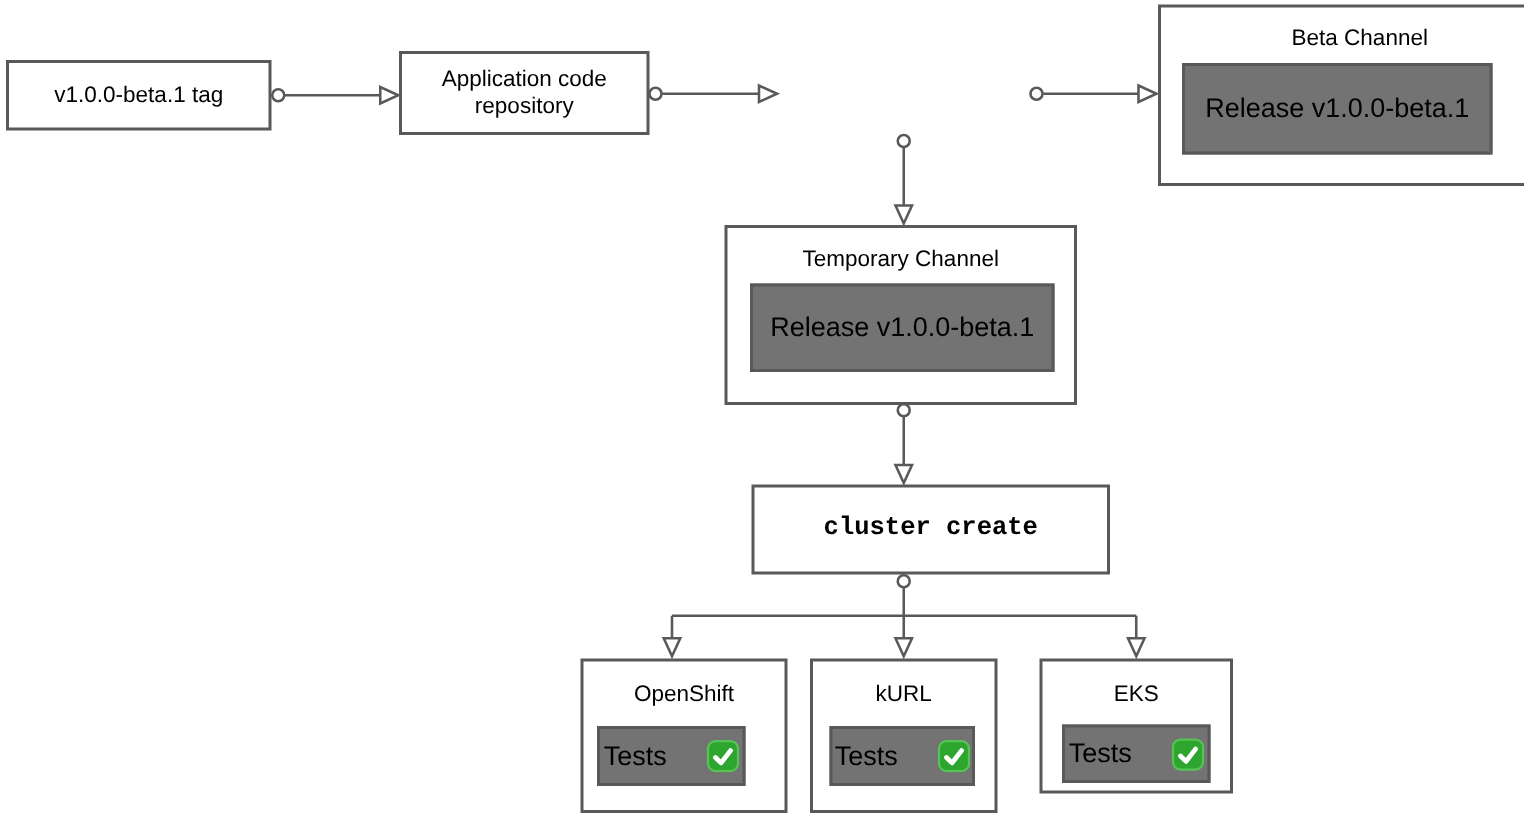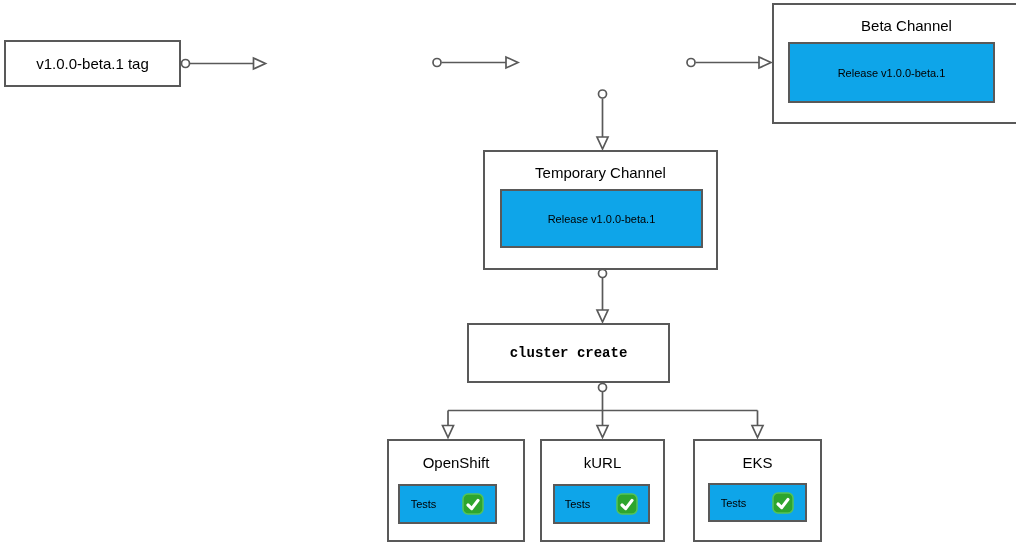--- a/index.html
+++ b/index.html
@@ -24,43 +24,43 @@
     text-align:center;font-size:15px;line-height:1.2;
   }
   .container{
     position:absolute;box-sizing:border-box;background:#fff;
     border:2px solid var(--color-stroke);font-size:15px;
   }
   .container .title{
     position:absolute;left:0;right:0;text-align:center;
   }
   .inner{
-    position:absolute;box-sizing:border-box;background:#0ea5e9;
+    position:absolute;box-sizing:border-box;background:#737373;
     border:2px solid var(--color-stroke);
     display:flex;align-items:center;justify-content:center;
-    text-align:center;font-size:11px;
+    text-align:center;font-size:18px;
   }
   
   .n-tag{left:4px;top:40px;width:177px;height:47px;align-items:center;}
   .n-repo{left:266px;top:34px;width:167px;height:56px;}
   .n-repo span{display:inline-block;max-width:145px;}
   .n-ci{left:519px;top:34px;width:168px;height:56px;}
   .n-ci span{display:inline-block;max-width:110px;}
   .c-beta{left:772px;top:3px;width:269px;height:121px;}
   .c-beta .title{top:12px;}
   .c-beta .inner{left:14px;top:37px;width:207px;height:61px;}
   .c-temp{left:483px;top:150px;width:235px;height:120px;padding-left:39px;}
   .c-temp .title{top:12px;}
   .c-temp .inner{left:15px;top:37px;width:203px;height:59px;}
-  .n-cluster{left:467px;top:323px;width:203px;height:60px;
+  .n-cluster{left:501px;top:323px;width:239px;height:60px;
     font-family:"Liberation Mono","DejaVu Sans Mono",monospace;
-    font-weight:bold;font-size:14px;}
+    font-weight:bold;font-size:17px;}
   .c-os{left:387px;top:439px;width:138px;height:103px;}
   .c-kurl{left:540px;top:439px;width:125px;height:103px;}
-  .c-eks{left:693px;top:439px;width:129px;height:103px;}
+  .c-eks{left:693px;top:439px;width:129px;height:90px;}
   .c-os .title,.c-kurl .title,.c-eks .title{top:13px;}
   .c-os .inner{left:9px;top:43px;width:99px;height:40px;}
   .c-kurl .inner{left:11px;top:43px;width:97px;height:40px;}
   .c-eks .inner{left:13px;top:42px;width:99px;height:39px;}
   .tests{gap:26px;}
   .check-icon{display:block;flex:0 0 auto;}
   .check-box{fill:var(--color-check_green);stroke:var(--color-check_green_light);stroke-width:1.5;}
   .check-path{fill:none;stroke:var(--color-check_mark);stroke-width:3.2;
     stroke-linecap:round;stroke-linejoin:round;}
   
@@ -70,20 +70,23 @@
 </style>
 </head>
 <body>
 
 <div id="stage">
 
   <div class="box n-tag">
     <span>v1.0.0-beta.1 tag</span>
   </div>
 
+  <div class="box n-repo">
+    <span>Application code repository</span>
+  </div>
 
 
   <div class="container c-beta">
     <div class="title">Beta Channel</div>
     <div class="inner">
       <span>Release v1.0.0-beta.1</span>
     </div>
   </div>
 
   <div class="container c-temp">

